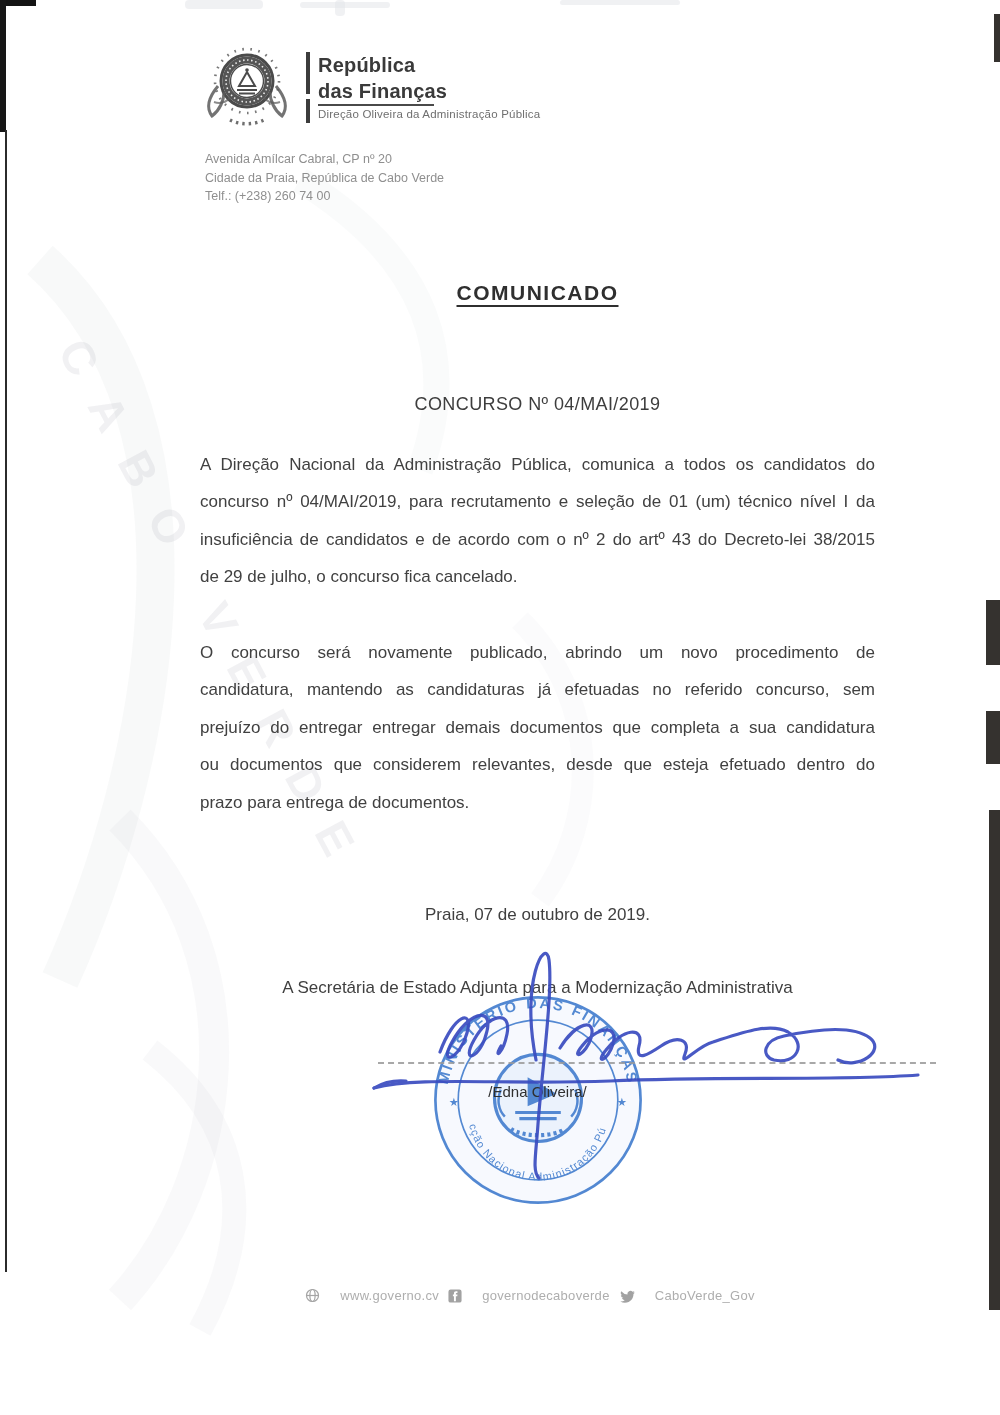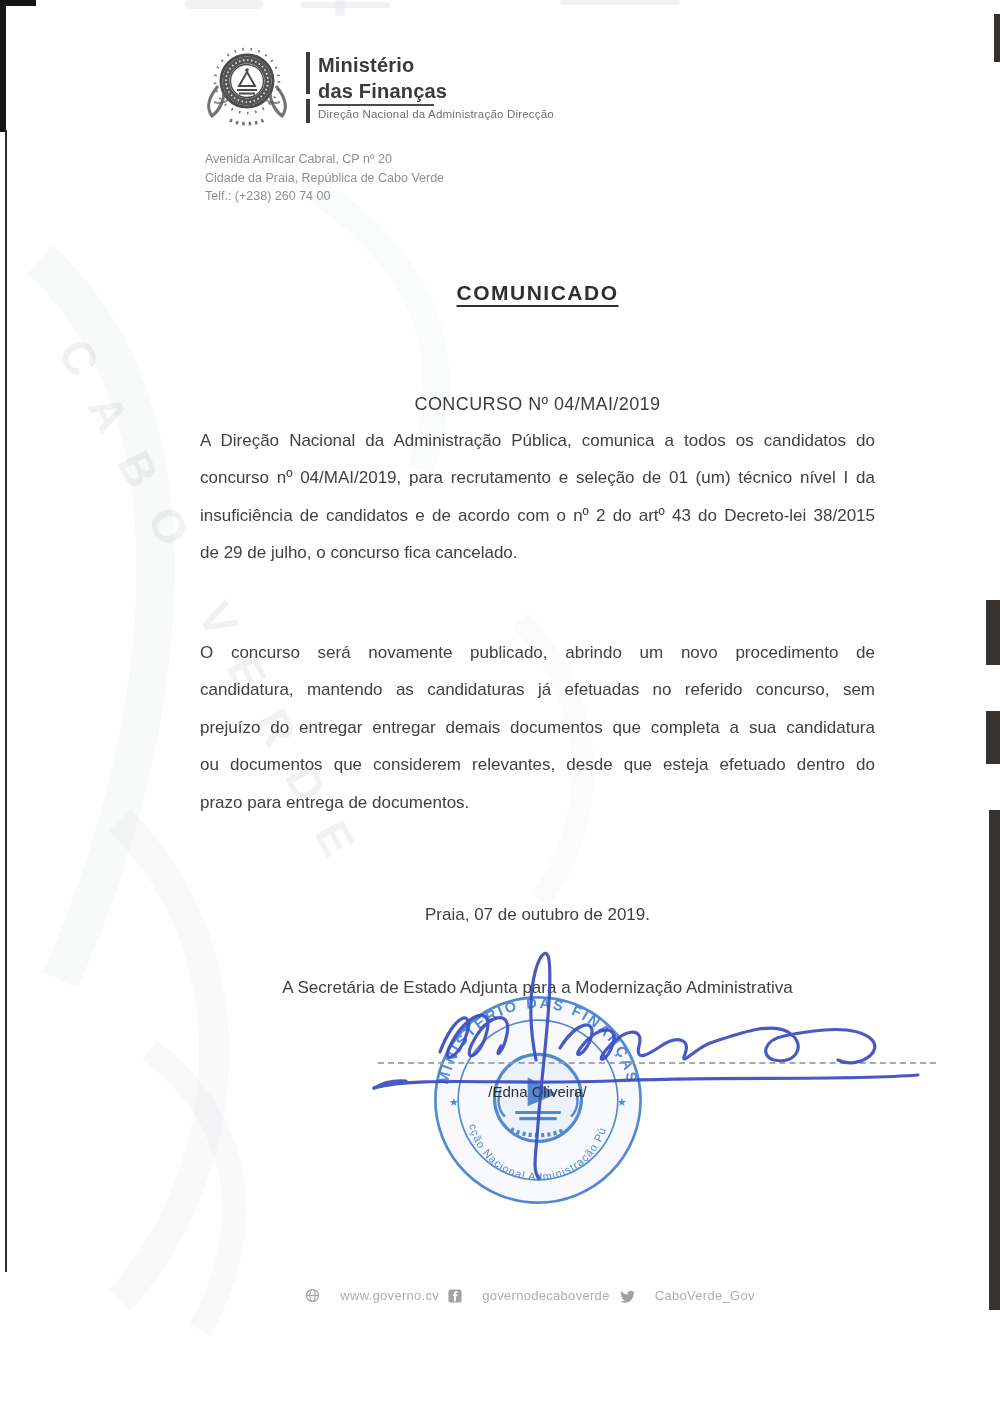--- a/index.html
+++ b/index.html
@@ -84,37 +84,37 @@
       <path d="M80,40 C90,52 92,62 86,70 C78,64 74,54 74,46" stroke="#5a5a5a" stroke-width="3" opacity=".85"></path>
       <path d="M18,56 C24,58 30,56 34,52 M84,56 C78,58 72,56 68,52" stroke="#5a5a5a" stroke-width="2" opacity=".7"></path>
 
       <path d="M34,74 C44,79 58,79 68,74" stroke-width="3.4" stroke-dasharray="2.4 4" opacity=".8"></path>
     </g>
   </svg>
 
   <div class="divider-seg" style="left:306px;top:52px;height:42px;"></div>
   <div class="divider-seg" style="left:306px;top:99px;height:24px;"></div>
 
-  <div class="abs brand-line" style="left:318px;top:52px;">Ministério</div>
+  <div class="abs brand-line" style="left:318px;top:52px;">República</div>
   <div class="abs brand-line" style="left:318px;top:78px;">das Finanças</div>
   <div class="abs brand-underline" style="left:318px;top:104px;"></div>
-  <div class="abs brand-dept" style="left:318px;top:108px;">Direção Nacional da Administração Direcção</div>
+  <div class="abs brand-dept" style="left:318px;top:108px;">Direção Oliveira da Administração Pública</div>
 
   <div class="abs addr" style="left:205px;top:150px;">
     <div>Avenida Amílcar Cabral, CP nº 20</div>
     <div>Cidade da Praia, República de Cabo Verde</div>
     <div>Telf.: (+238) 260 74 00</div>
   </div>
 
   <div class="abs center-text" style="left:200px;top:281px;width:675px;">
     <span class="doc-title">COMUNICADO</span>
   </div>
   <div class="abs center-text doc-subtitle" style="left:200px;top:394px;width:675px;">CONCURSO Nº 04/MAI/2019</div>
 
-  <div class="abs para" style="left:200px;top:422px;">
+  <div class="abs para" style="left:200px;top:446px;">
       <div class="line">A Direção Nacional da Administração Pública, comunica a todos os candidatos do</div>
       <div class="line">concurso nº 04/MAI/2019, para recrutamento e seleção de 01 (um) técnico nível I da</div>
       <div class="line">insuficiência de candidatos e de acordo com o nº 2 do artº 43 do Decreto-lei 38/2015</div>
       <div class="line">de 29 de julho, o concurso fica cancelado.</div>
     </div>
 
   <div class="abs para" style="left:200px;top:634px;">
       <div class="line">O concurso será novamente publicado, abrindo um novo procedimento de</div>
       <div class="line">candidatura, mantendo as candidaturas já efetuadas no referido concurso, sem</div>
       <div class="line">prejuízo do entregar entregar demais documentos que completa a sua candidatura</div>

